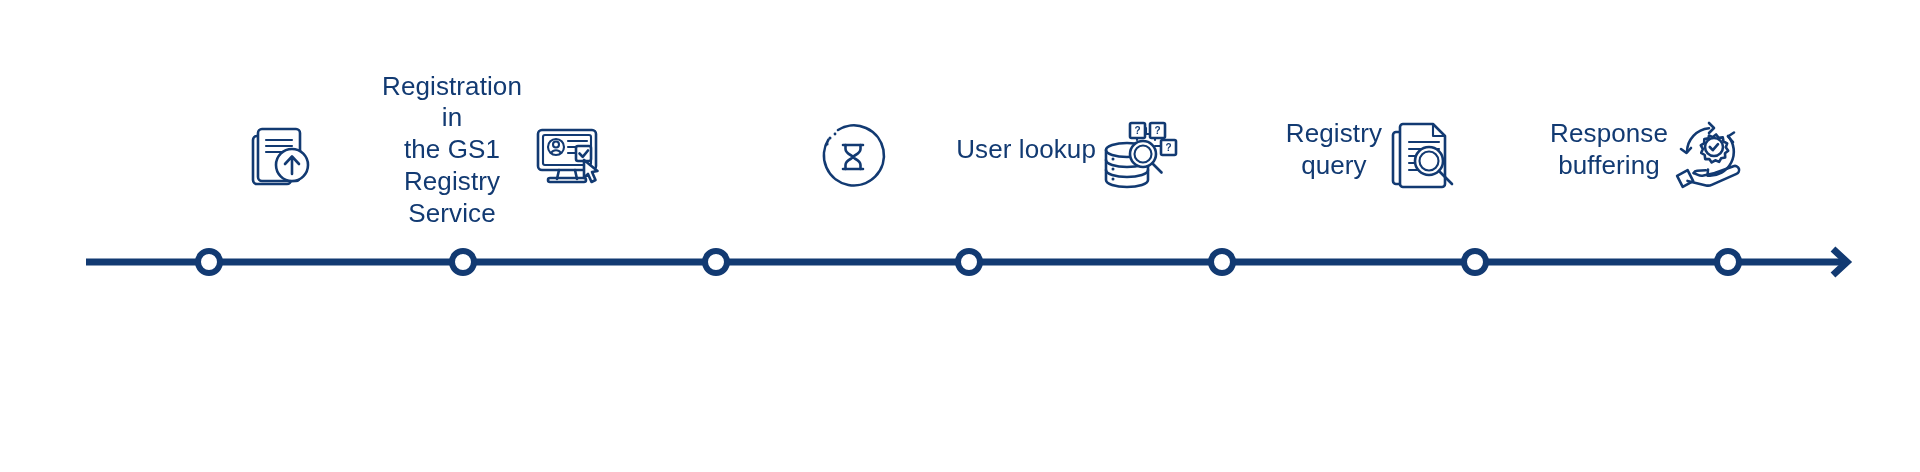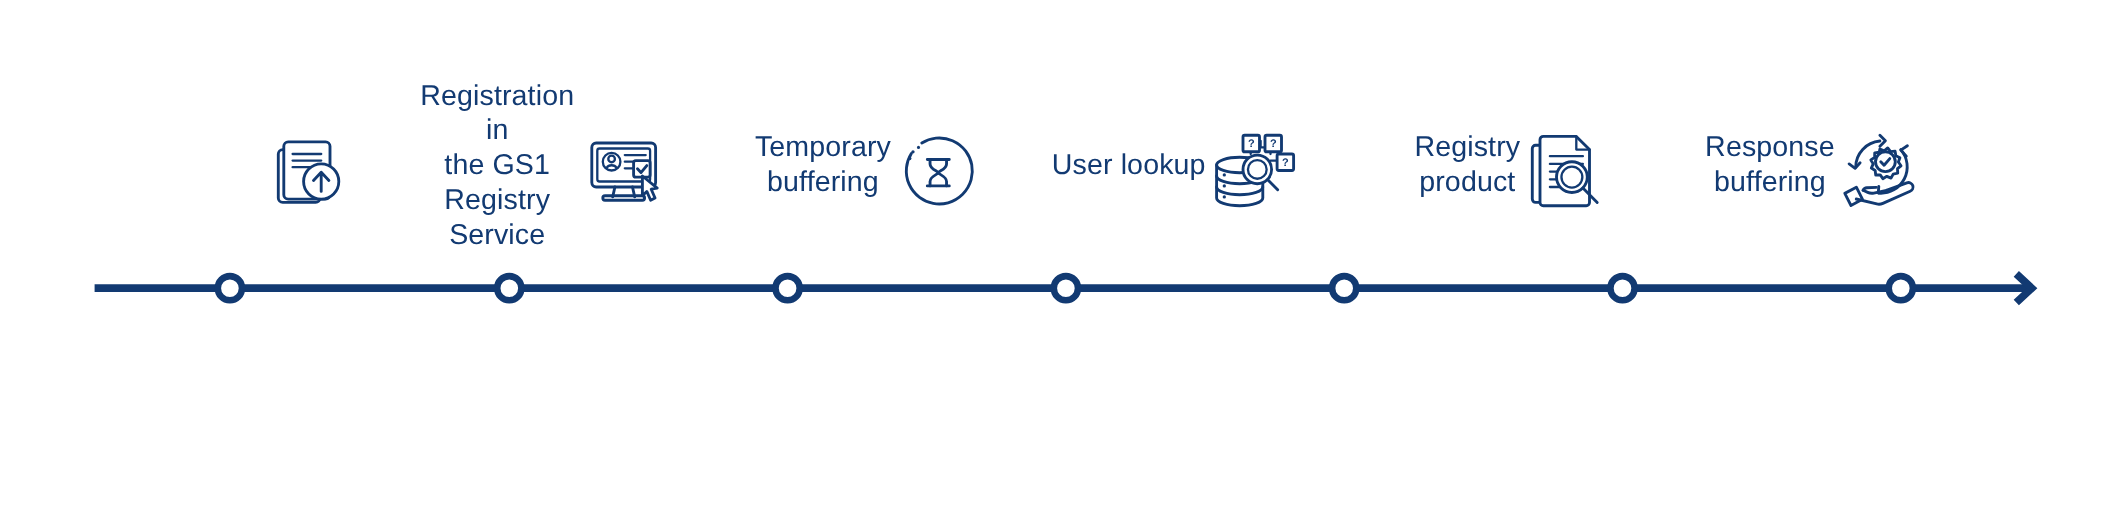--- a/index.html
+++ b/index.html
@@ -162,22 +162,20 @@
           <line class="ln-thin" x1="36" y1="33" x2="48" y2="33"></line>
           <rect class="ln wt" x="44" y="26" width="15" height="15" rx="2"></rect>
           <path class="ln" d="M47.5 33.5 l3.2 3.4 l5.3 -6.4"></path>
           <path class="ln wt" d="M52 40 l0 18 l4 -4 l3.5 8 l4 -2 l-3.5 -8 l5.5 -1 z"></path>
         </svg>
       </div>
     </div>
 
 
     <div class="step">
-      <div class="step-label">Temporary
-buffering</div>
       <div class="step-icon">
         <svg width="74" height="74" viewBox="0 0 74 74">
           <path class="ln" d="M22 10 a30 30 0 1 1 -9.5 9.5"></path>
           <circle class="fl" cx="11" cy="24" r="1.6"></circle>
           <circle class="fl" cx="14" cy="18" r="1.5"></circle>
           <circle class="fl" cx="19" cy="14" r="1.4"></circle>
           <path class="ln" d="M27 25 h20 M27 49 h20"></path>
           <path class="ln" d="M29.5 25 v4 c0 5 7.5 6.5 7.5 8 c0 1.5 -7.5 3 -7.5 8 v4"></path>
           <path class="ln" d="M44.5 25 v4 c0 5 -7.5 6.5 -7.5 8 c0 1.5 7.5 3 7.5 8 v4"></path>
         </svg>
@@ -205,21 +203,21 @@
           <text class="q-text" x="69.5" y="33" text-anchor="middle">?</text>
           <circle class="ln wt" cx="44" cy="36" r="13"></circle>
           <circle class="ln-thin" cx="44" cy="36" r="8.5"></circle>
           <path class="ln" d="M53.5 45.5 l9 9"></path>
         </svg>
       </div>
     </div>
 
     <div class="step">
       <div class="step-label">Registry
-product</div>
+query</div>
       <div class="step-icon">
         <svg width="76" height="78" viewBox="0 0 76 78">
           <rect class="ln" x="6" y="16" width="38" height="52" rx="3"></rect>
           <path class="ln wt" d="M16 8 h30 l12 12 v48 a3 3 0 0 1 -3 3 h-39 a3 3 0 0 1 -3 -3 v-57 a3 3 0 0 1 3 -3 z"></path>
           <path class="ln-thin" d="M46 8 v12 h12"></path>
           <line class="ln-thin" x1="22" y1="26" x2="52" y2="26"></line>
           <line class="ln-thin" x1="22" y1="33" x2="52" y2="33"></line>
           <line class="ln-thin" x1="22" y1="40" x2="52" y2="40"></line>
           <line class="ln-thin" x1="22" y1="47" x2="52" y2="47"></line>
           <line class="ln-thin" x1="22" y1="54" x2="44" y2="54"></line>

